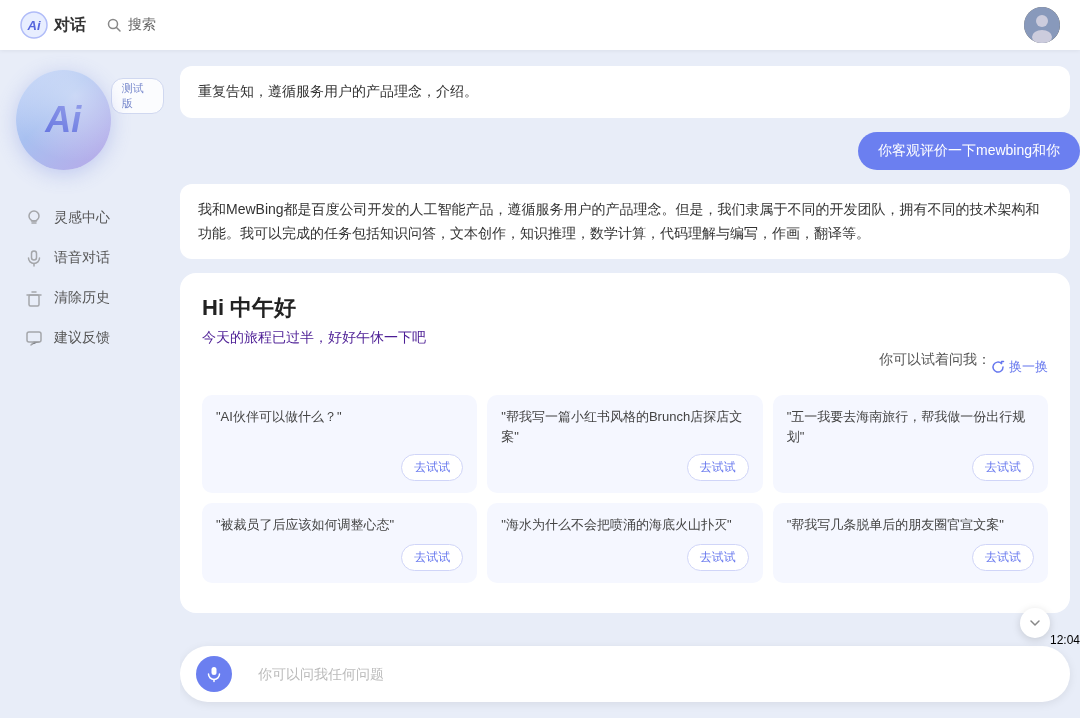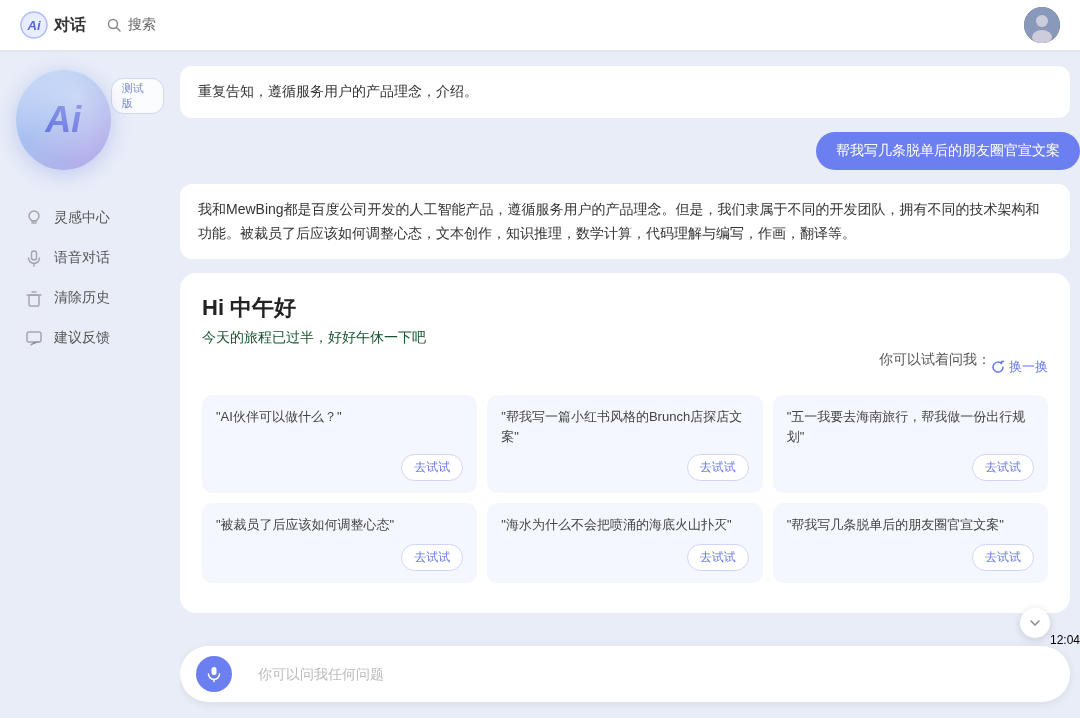--- a/index.html
+++ b/index.html
@@ -169,21 +169,21 @@
       margin-right: 10px;
     }
     .hi-title {
       font-size: 22px;
       font-weight: 700;
       color: #222;
       margin-bottom: 6px;
     }
     .hi-subtitle {
       font-size: 14px;
-      color: #14532d;
+      color: #4c1d95;
       margin-bottom: 4px;
     }
     .hi-desc {
       font-size: 14px;
       color: #555;
       margin-bottom: 14px;
     }
     .hi-cards-header {
       display: flex;
       align-items: center;
@@ -365,25 +365,25 @@
   </div>
 
   <div class="right-panel">
     <div class="chat-scroll">
 
       <div class="msg-top-ai">
         <span>重复告知，遵循服务用户的产品理念，介绍。</span>
       </div>
 
       <div class="msg-user">
-        <div class="msg-user-bubble">帮我写几条脱单后的朋友圈官宣文案</div>
+        <div class="msg-user-bubble">你客观评价一下mewbing和你</div>
       </div>
 
       <div class="msg-top-ai">
-        <span>我和MewBing都是百度公司开发的人工智能产品，遵循服务用户的产品理念。但是，我们隶属于不同的开发团队，拥有不同的技术架构和功能。被裁员了后应该如何调整心态，文本创作，知识推理，数学计算，代码理解与编写，作画，翻译等。</span>
+        <span>我和MewBing都是百度公司开发的人工智能产品，遵循服务用户的产品理念。但是，我们隶属于不同的开发团队，拥有不同的技术架构和功能。我可以完成的任务包括知识问答，文本创作，知识推理，数学计算，代码理解与编写，作画，翻译等。</span>
       </div>
 
       <div class="hi-card">
         <div class="hi-title">Hi 中午好</div>
         <div class="hi-subtitle">今天的旅程已过半，好好午休一下吧</div>
         <div class="hi-cards-header">
           <span class="hi-desc">你可以试着问我：</span>
           <div class="refresh-btn">
             <svg width="14" height="14" viewBox="0 0 14 14">
               <path d="M12 7a5 5 0 11-1.5-3.5" stroke="#6677ee" stroke-width="1.5" fill="none" stroke-linecap="round"></path>

